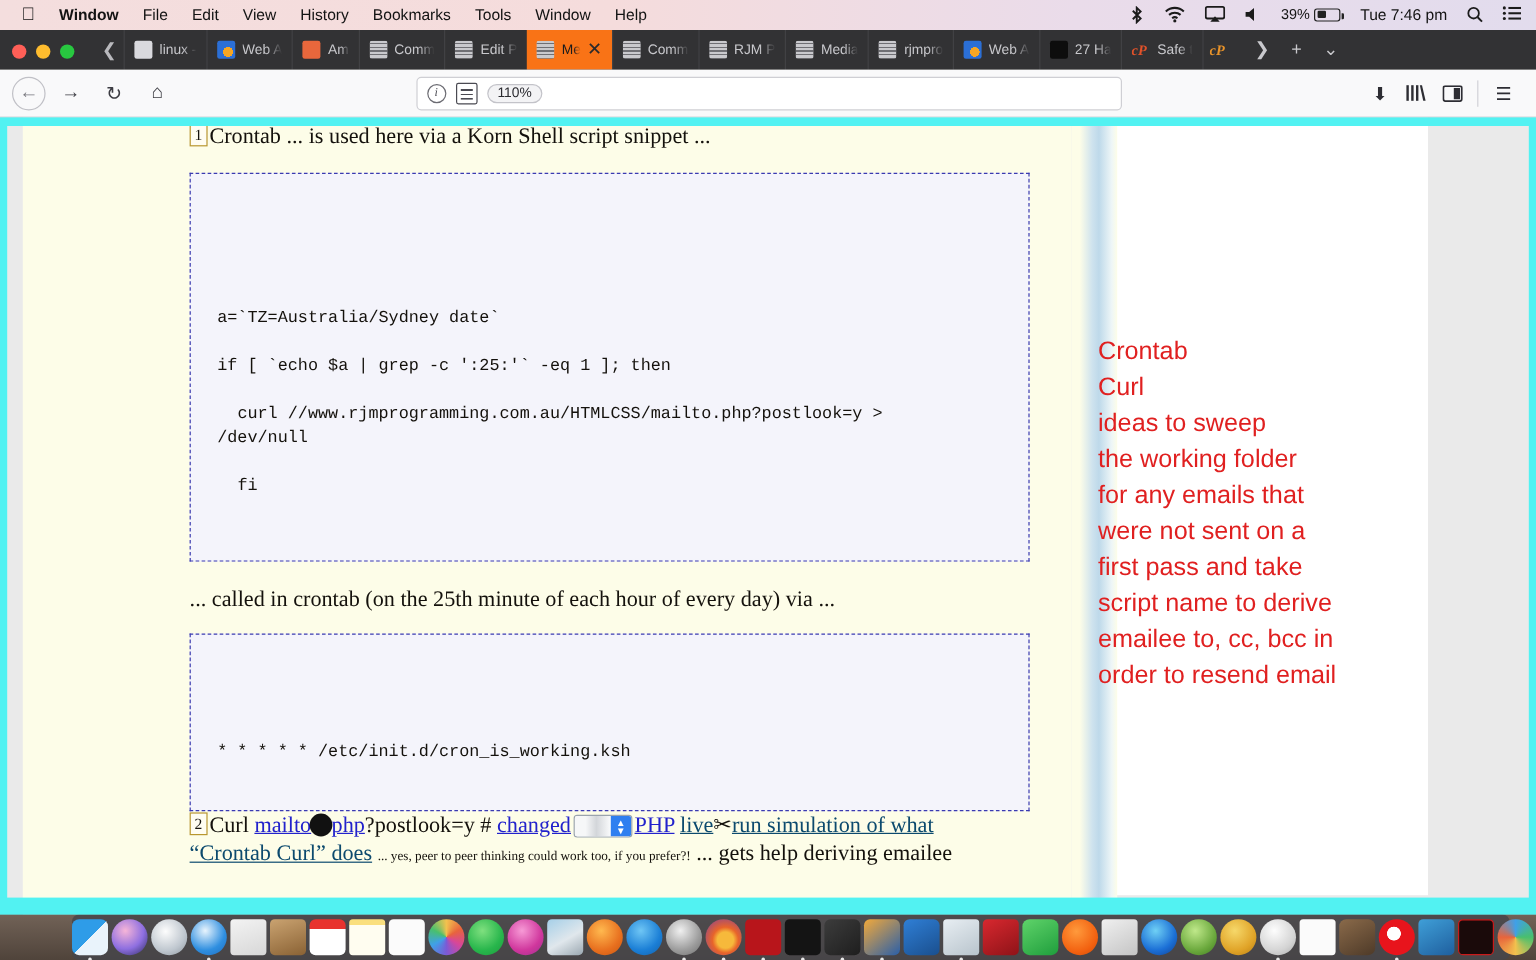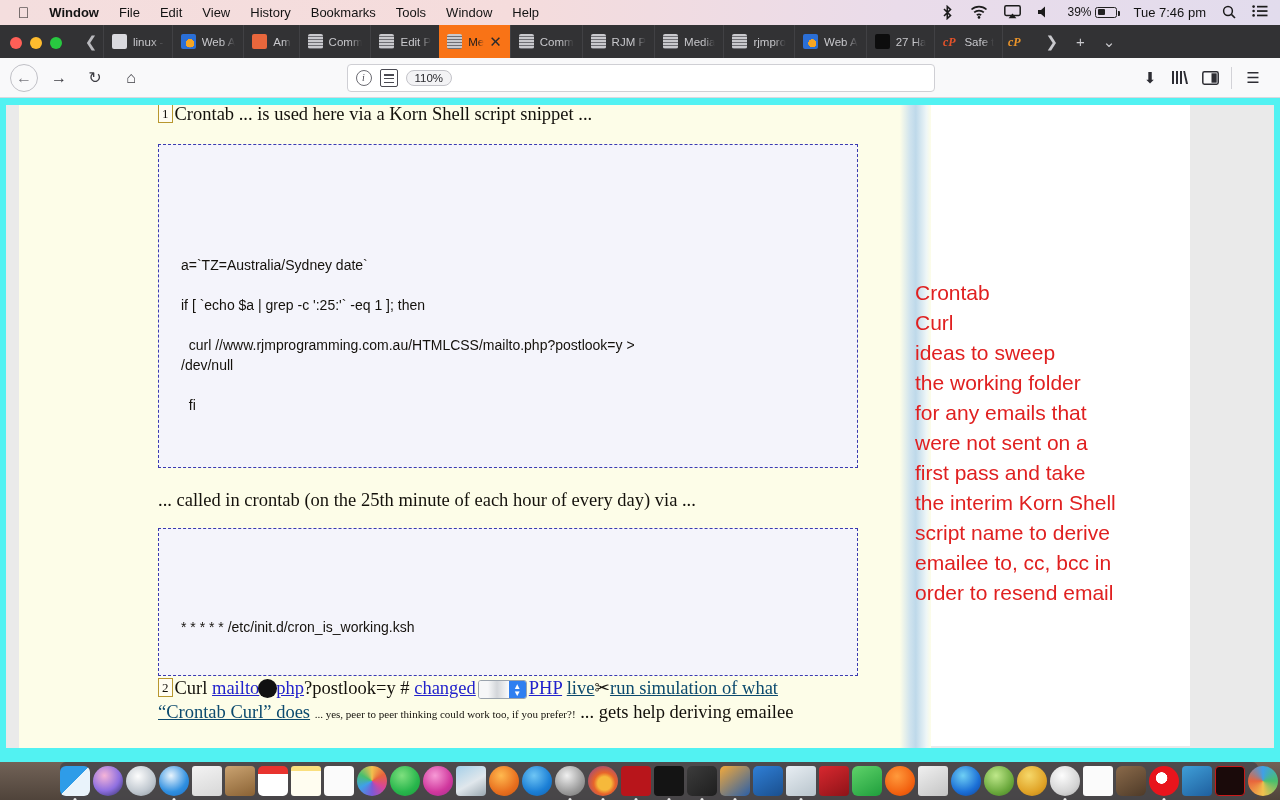--- a/index.html
+++ b/index.html
@@ -154,21 +154,21 @@
   .line{ font-size:18.5px; line-height:24px; }
   .numbadge{
     display:inline-block; border:1px solid #b8972f; background:#fffdf2; color:#14110c;
     font-size:13px; line-height:15px; padding:1px 3px; margin-right:2px;
     vertical-align:2px; font-family:"Liberation Serif",serif;
   }
   .codebox{
     border:1.5px dashed #3a3ab0; background:#f4f4fb; position:relative;
   }
   .code{
-    font-family:Liberation Sans, sans-serif;
+    font-family:Liberation Mono, monospace;
     font-size:14px; color:#14110c; line-height:20px; white-space:pre-wrap;
   }
   a.lnk{ color:#2222cc; text-decoration:underline; }
   a.lnk.mag{ color:#0c4a6e; }
   .black-dot{
     display:inline-block; width:19px; height:19px; border-radius:50%;
     background:#111; vertical-align:-4px; margin:0 -1px;
   }
   .stepper{
     display:inline-flex; align-items:center; vertical-align:-4px; margin:0 2px;
@@ -439,21 +439,20 @@
     </div>
 
     <div class="rednote">
       <div>Crontab</div>
       <div>Curl</div>
       <div>ideas to sweep</div>
       <div>the working folder</div>
       <div>for any emails that</div>
       <div>were not sent on a</div>
       <div>first pass and take</div>
-      <div>the interim Korn Shell</div>
       <div>script name to derive</div>
       <div>emailee to, cc, bcc in</div>
       <div>order to resend email</div>
     </div>
 
   </div>
 </div>
 
 <div class="cyan-top"></div>
 <div class="cyanframe"></div>

